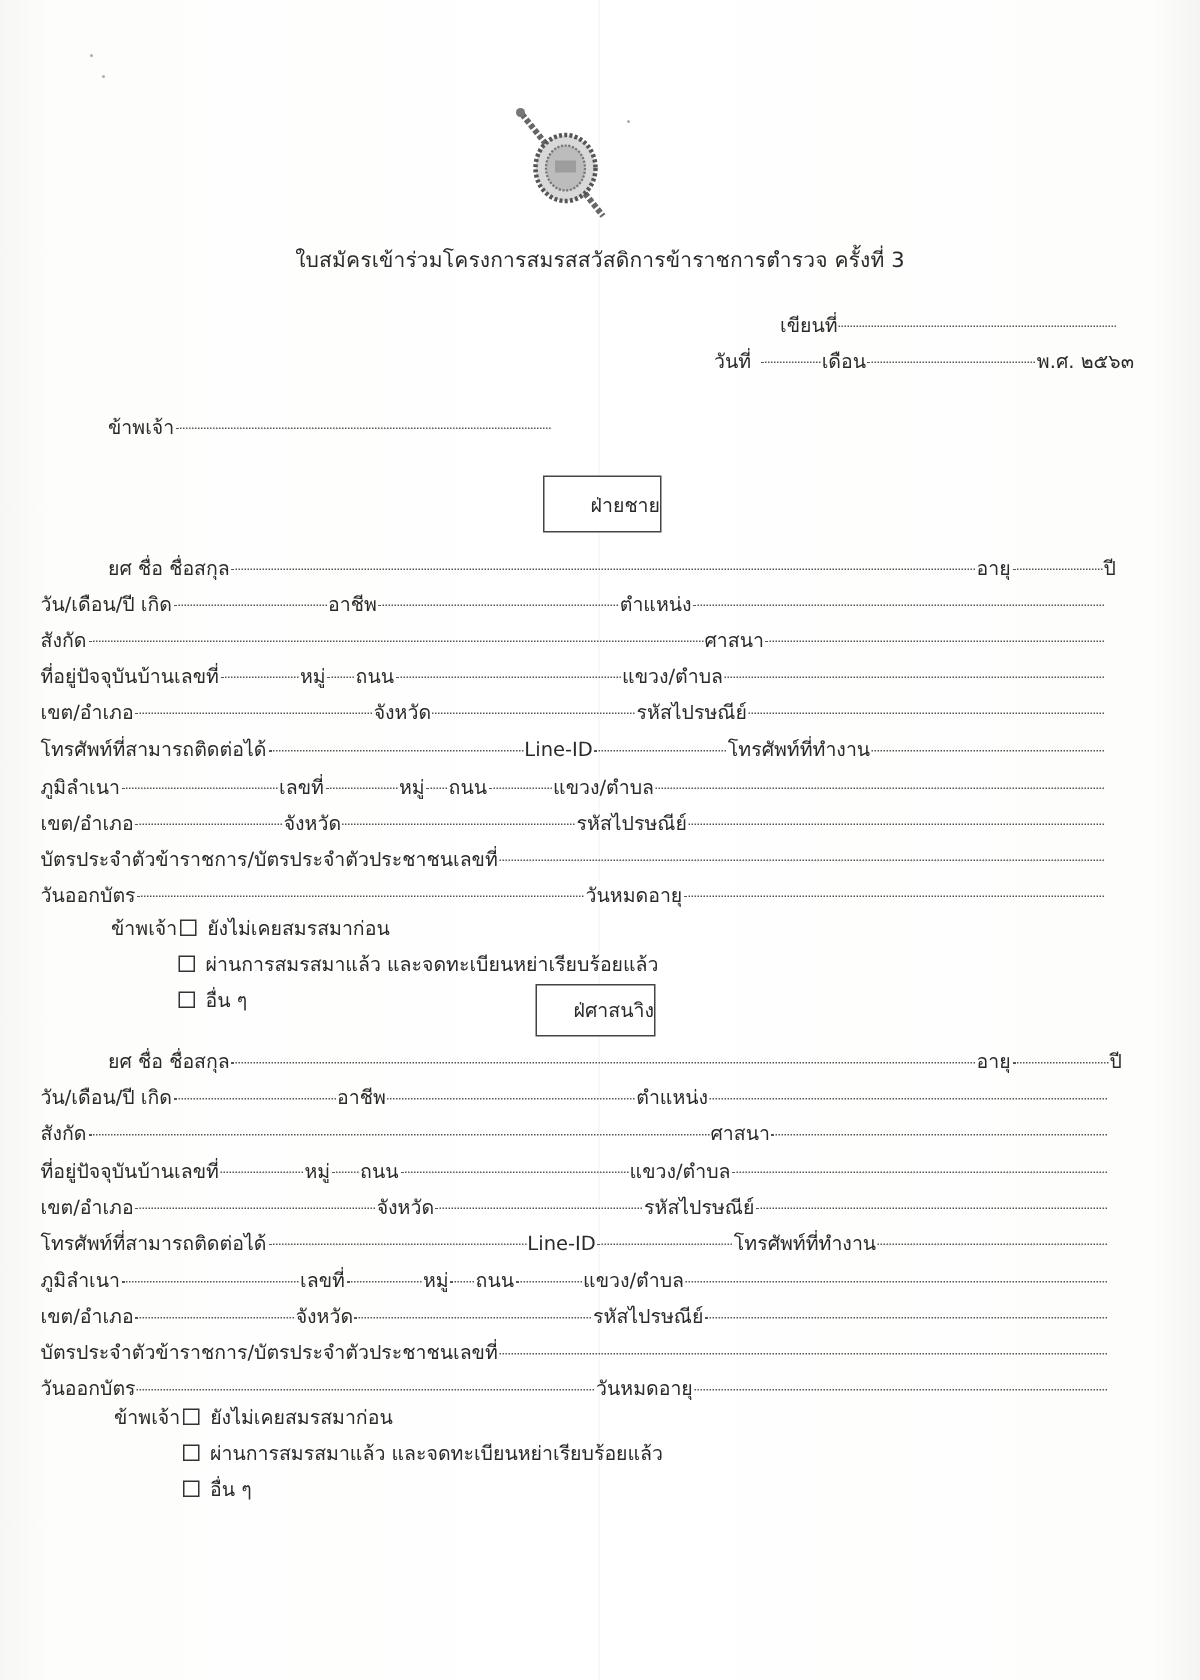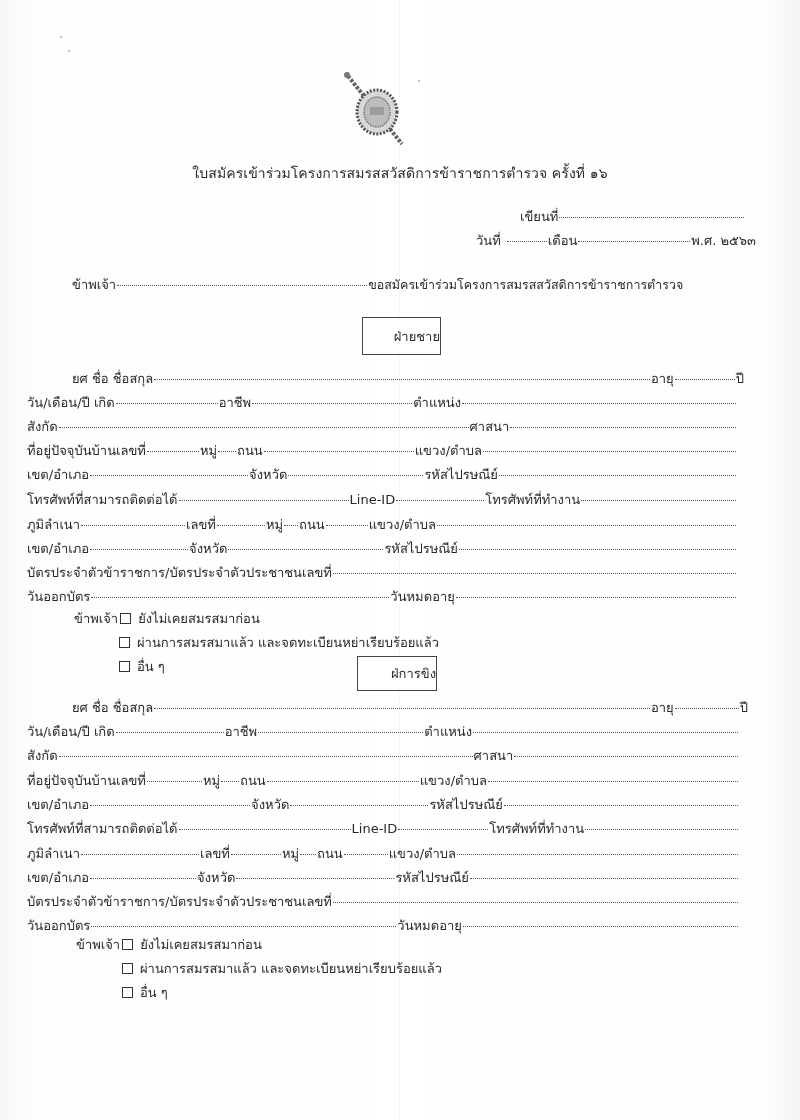--- a/index.html
+++ b/index.html
@@ -50,38 +50,37 @@
   <div class="speck" style="left:418px;top:80px"></div>
 
   <svg class="emblem" viewBox="0 0 70 80">
     <line x1="8" y1="6" x2="62" y2="74" stroke="#666" stroke-width="4" stroke-dasharray="3 1.5"></line>
     <circle cx="7" cy="5" r="3" fill="#777"></circle>
     <ellipse cx="37" cy="42" rx="20" ry="22" fill="#d8d8d8" stroke="#555" stroke-width="3" stroke-dasharray="2 1.5"></ellipse>
     <ellipse cx="37" cy="42" rx="13" ry="15" fill="#bcbcbc" stroke="#777" stroke-width="1.5" stroke-dasharray="1.5 1"></ellipse>
     <rect x="30" y="37" width="14" height="8" fill="#888" opacity=".6"></rect>
   </svg>
 
-  <div class="title">ใบสมัครเข้าร่วมโครงการสมรสสวัสดิการข้าราชการตำรวจ ครั้งที่ ๑๖</div>
+  <div class="title">ใบสมัครเข้าร่วมโครงการสมรสสวัสดิการข้าราชการตำรวจ ครั้งที่ 3</div>
 
   <div class="line" style="left:520px;top:206px;width:225px">
     <span class="lbl">เขียนที่</span>
     <span class="dots"></span>
   </div>
   <div class="line" style="left:476px;top:230px;width:280px">
     <span class="lbl">วันที่</span>
     <span class="dots fx" style="width:40px;margin-left:6px"></span>
     <span class="lbl">เดือน</span>
     <span class="dots"></span>
     <span class="lbl">พ.ศ. ๒๕๖๓</span>
   </div>
 
   <div class="line" style="left:72px;top:274px;width:690px">
     <span class="lbl">ข้าพเจ้า</span>
     <span class="dots fx" style="width:250px"></span>
-    <span class="lbl" style="font-size:12.5px">ขอสมัครเข้าร่วมโครงการสมรสสวัสดิการข้าราชการตำรวจ</span>
   </div>
 
   <div class="section-box" style="left:362px;top:317px;width:77px;height:36px">
     <span>ฝ่ายชาย</span>
   </div>
 
   <div class="line" style="left:72px;top:368px;width:672px">
     <span class="lbl">ยศ ชื่อ ชื่อสกุล</span>
     <span class="dots"></span>
     <span class="lbl">อายุ</span>
@@ -172,21 +171,21 @@
     <span>ข้าพเจ้า</span><span class="chk"></span><span>ยังไม่เคยสมรสมาก่อน</span>
   </div>
   <div class="opt" style="left:117px;top:632px">
     <span class="chk"></span><span>ผ่านการสมรสมาแล้ว และจดทะเบียนหย่าเรียบร้อยแล้ว</span>
   </div>
   <div class="opt" style="left:117px;top:656px">
     <span class="chk"></span><span>อื่น ๆ</span>
   </div>
 
   <div class="section-box" style="left:357px;top:656px;width:78px;height:33px">
-    <span>ฝ่การขิง</span>
+    <span>ฝ่ศาสนาิง</span>
   </div>
 
   <div class="line" style="left:72px;top:697px;width:676px">
     <span class="lbl">ยศ ชื่อ ชื่อสกุล</span>
     <span class="dots"></span>
     <span class="lbl">อายุ</span>
     <span class="dots fx" style="width:64px"></span>
     <span class="lbl">ปี</span>
   </div>
 

